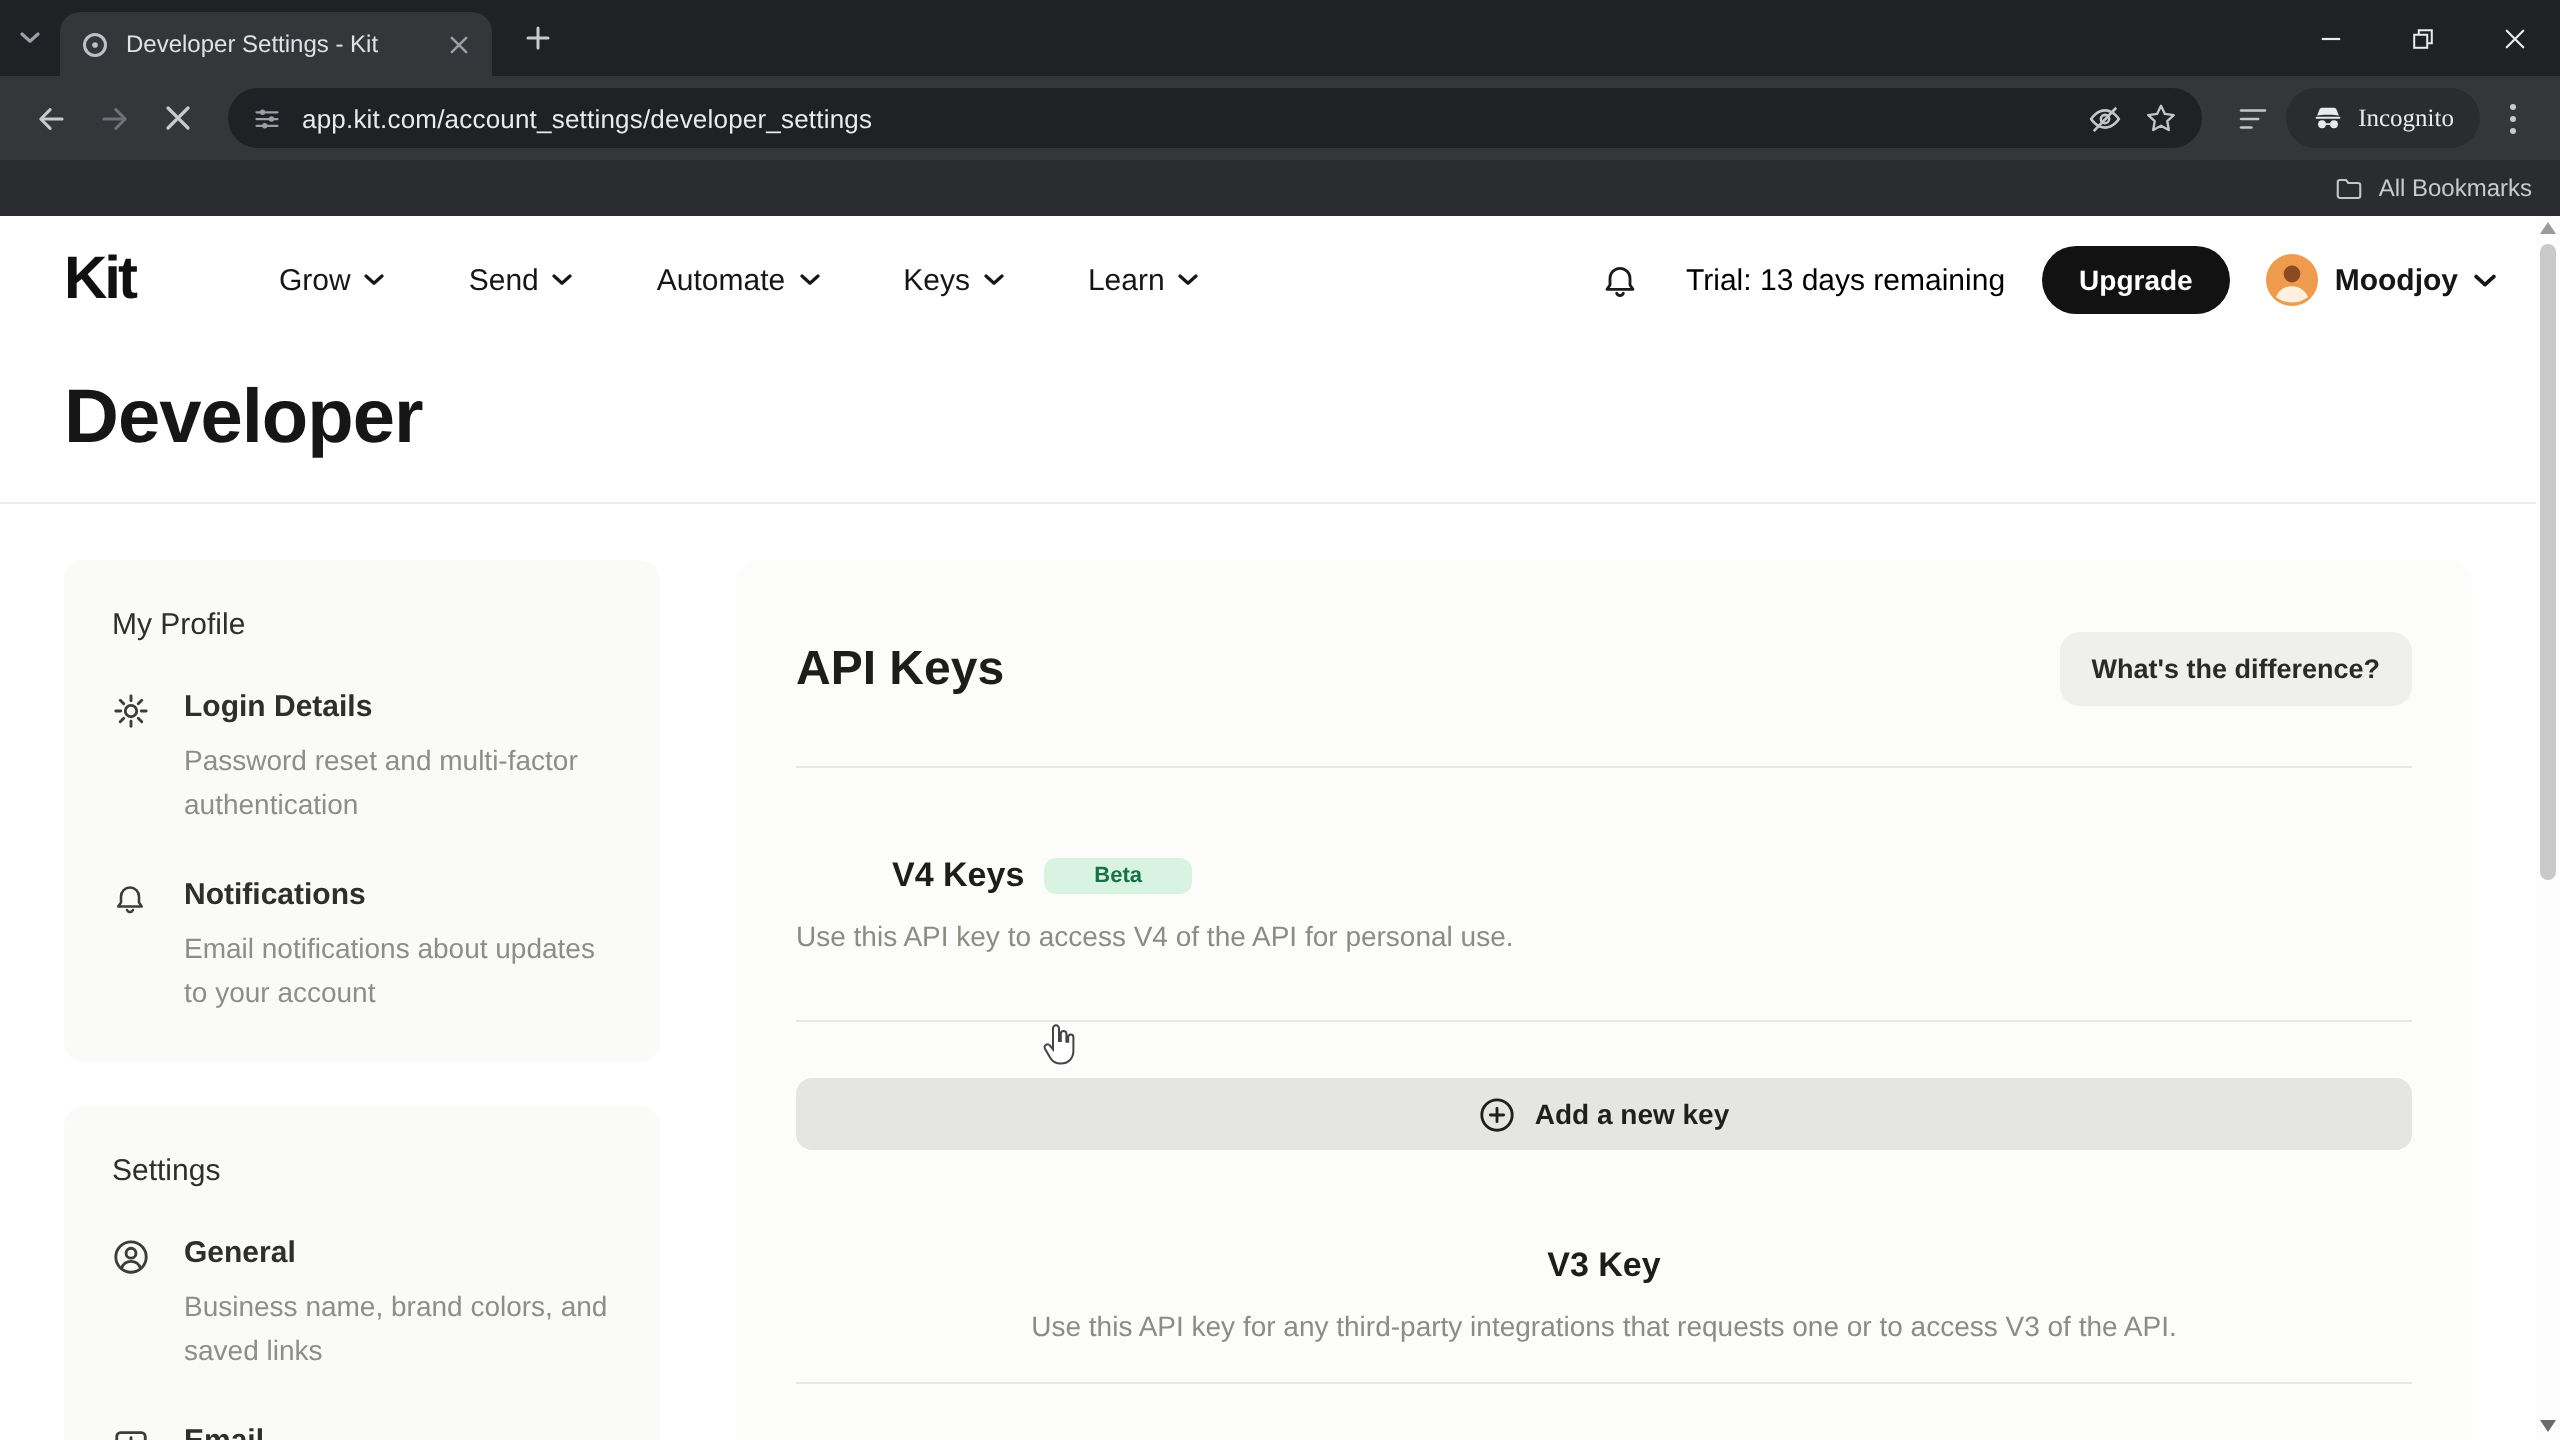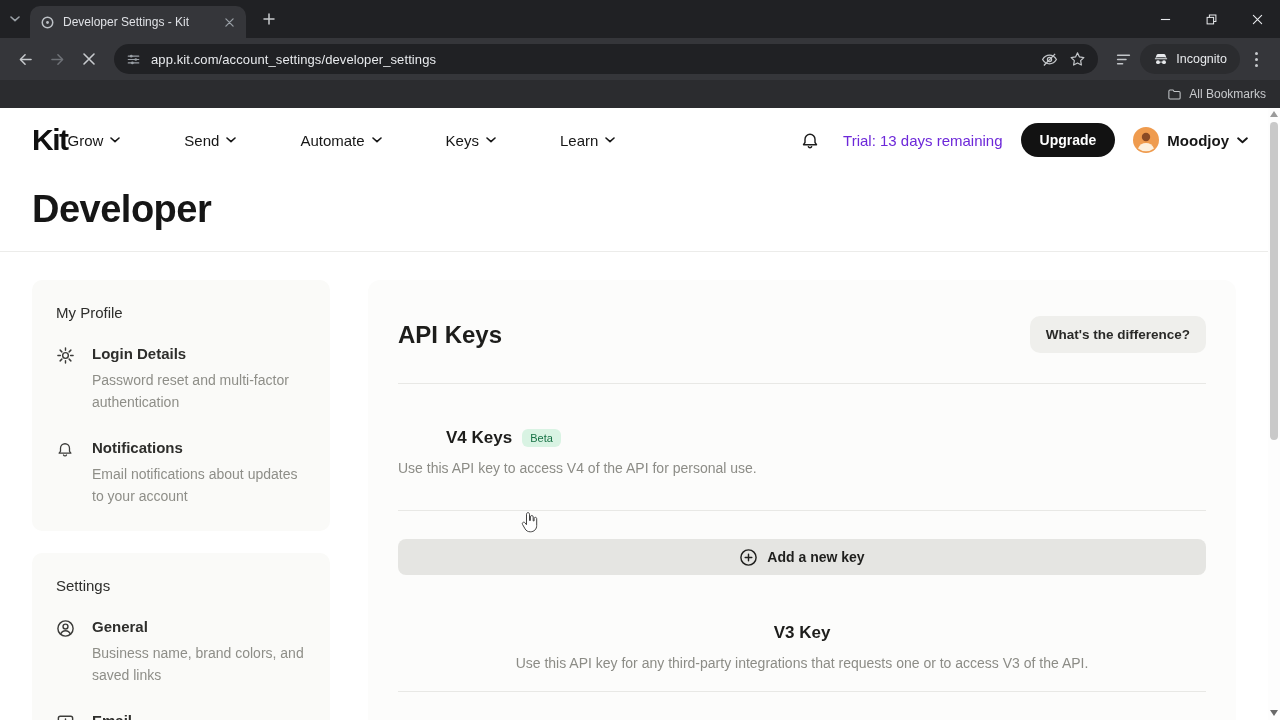--- a/index.html
+++ b/index.html
@@ -15,38 +15,38 @@
   .tab-close { width:18px; height:18px; border-radius:50%; display:flex; align-items:center; justify-content:center; }
   .newtab-btn { width:30px; height:30px; margin-left:8px; display:flex; align-items:center; justify-content:center; }
   .win-controls { position:absolute; right:0; top:0; height:38px; display:flex; }
   .win-btn { width:46px; height:38px; display:flex; align-items:center; justify-content:center; }
 
   .toolbar { position:absolute; top:38px; left:0; width:1280px; height:42px; background:#35363a; display:flex; align-items:center; padding:0 10px; gap:2px; }
   .nav-btn { width:30px; height:30px; display:flex; align-items:center; justify-content:center; border-radius:50%; }
   .omnibox { flex:1; height:30px; margin:0 8px; background:#202124; border-radius:15px; display:flex; align-items:center; padding:0 12px; gap:10px; min-width:0; }
   .url-text { flex:1; font-size:13px; color:#e8eaed; white-space:nowrap; overflow:hidden; letter-spacing:.1px; }
   .omni-icon { display:flex; align-items:center; }
-  .incog-chip { display:flex; align-items:center; gap:7px; background:#2b2c2f; border-radius:15px; height:30px; padding:0 13px; color:#e8eaed; font-size:12.5px; }
+  .incog-chip { display:flex; align-items:center; gap:7px; background:#2b2c2f; border-radius:15px; height:30px; padding:0 13px; color:#e8eaed; font-size:12.5px;font-family:Liberation Serif, serif; }
   .kebab { width:28px; height:28px; display:flex; flex-direction:column; align-items:center; justify-content:center; gap:3px; }
   .kebab i { width:3px; height:3px; border-radius:50%; background:#c7cacd; }
 
   .bookmarks-bar { position:absolute; top:80px; left:0; width:1280px; height:28px; background:#2b2c2f; display:flex; align-items:center; justify-content:flex-end; padding:0 14px; }
   .all-bookmarks { display:flex; align-items:center; gap:7px; color:#c8cacd; font-size:12px; }
 
   
   .page { position:absolute; top:108px; left:0; width:1280px; height:612px; background:#fff; overflow:hidden; }
 
   .site-header { height:64px; display:flex; align-items:center; padding:0 32px; background:#fff; }
   .logo { font-size:30px; font-weight:900; letter-spacing:-1.5px; color:#101010; }
-  .main-nav { display:flex; gap:64px; }
+  .main-nav { display:flex; gap:42px; margin-left:72px; }
   .nav-item { display:flex; align-items:center; gap:7px; font-size:15px; font-weight:500; color:#161616; cursor:pointer; }
   .nav-item svg { color:#161616; }
   .header-right { margin-left:auto; display:flex; align-items:center; gap:18px; }
   .bell-btn { display:flex; align-items:center; justify-content:center; width:30px; height:30px; }
-  .trial-text { font-size:15px; color:#6d28d9; }
+  .trial-text { font-size:15px; color:#000000; }
   .upgrade-btn { background:#121212; color:#fff; font-size:14px; font-weight:700; padding:9px 19px; border-radius:18px; border:none; cursor:pointer; }
   .account { display:flex; align-items:center; gap:8px; cursor:pointer; }
   .account-name { font-size:15px; font-weight:700; color:#161616; }
 
   .page-title-wrap { padding:16px 32px 20px; }
   .page-title { font-size:38px; font-weight:800; color:#161616; letter-spacing:-.5px; }
   .full-divider { border-bottom:1px solid #ececea; }
 
   .content { display:flex; gap:38px; padding:28px 44px 0 32px; align-items:flex-start; }
 
@@ -64,21 +64,21 @@
   .main-card { flex:1; background:#fcfcfb; border-radius:12px 12px 0 0; padding:36px 30px; min-height:600px; }
   .card-head { display:flex; align-items:center; justify-content:space-between; }
   .api-title { font-size:24px; font-weight:700; color:#1d1d1b; }
   .diff-btn { background:#efefec; border:none; border-radius:10px; padding:11px 16px; font-size:13.5px; font-weight:600; color:#2a2a28; font-family:inherit; cursor:pointer; }
   .rule { border:none; border-top:1px solid #e8e8e5; }
   .rule-1 { margin:30px 0 44px; }
   .rule-2 { margin:34px 0 28px; }
   .rule-3 { margin:20px 0 32px; }
   .v-head { display:flex; align-items:center; gap:10px;margin-left:48px; }
   .v-title { font-size:17px; font-weight:700; color:#1d1d1b; }
-  .badge-beta { background:#d9f3e3; color:#177245; font-size:11px; font-weight:400; padding:3px 8px; border-radius:6px; }
+  .badge-beta { background:#d9f3e3; color:#177245; font-size:11px; font-weight:700; padding:3px 25px; border-radius:6px; }
   .section-desc { font-size:14px; color:#8c8c86; margin-top:12px; }
   .add-key-btn { width:100%; height:36px; background:#e5e5e2; border:none; border-radius:8px; display:flex; align-items:center; justify-content:center; gap:9px; font-size:14px; font-weight:600; color:#1f1f1d; font-family:inherit; cursor:pointer; }
   .v3-block { margin-top:48px;text-align:center; }
 
   
   .scrollbar { position:absolute; right:0; top:108px; width:12px; height:612px; background:#fdfdfd; }
   .scroll-thumb { position:absolute; top:14px; left:2px; width:8px; height:318px; background:#c9c9c9; border-radius:4px; }
   .scroll-up { position:absolute; top:3px; left:2px; width:0; height:0; border-left:4px solid transparent; border-right:4px solid transparent; border-bottom:6px solid #9a9a9a; }
   .scroll-down { position:absolute; bottom:4px; left:2px; width:0; height:0; border-left:4px solid transparent; border-right:4px solid transparent; border-top:6px solid #6a6a6a; }
 

